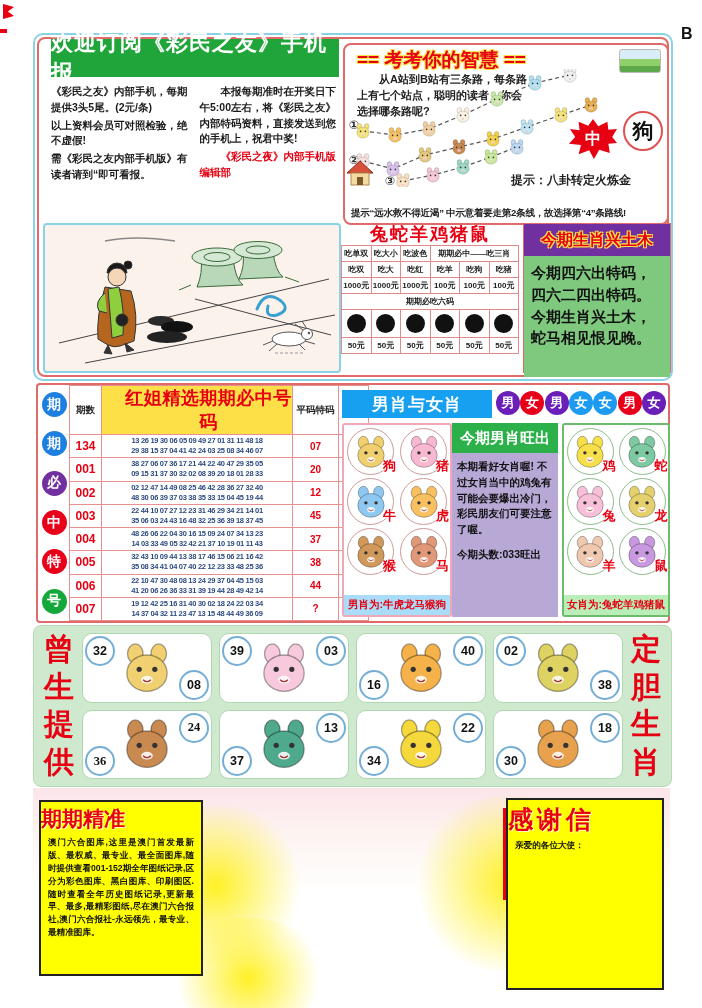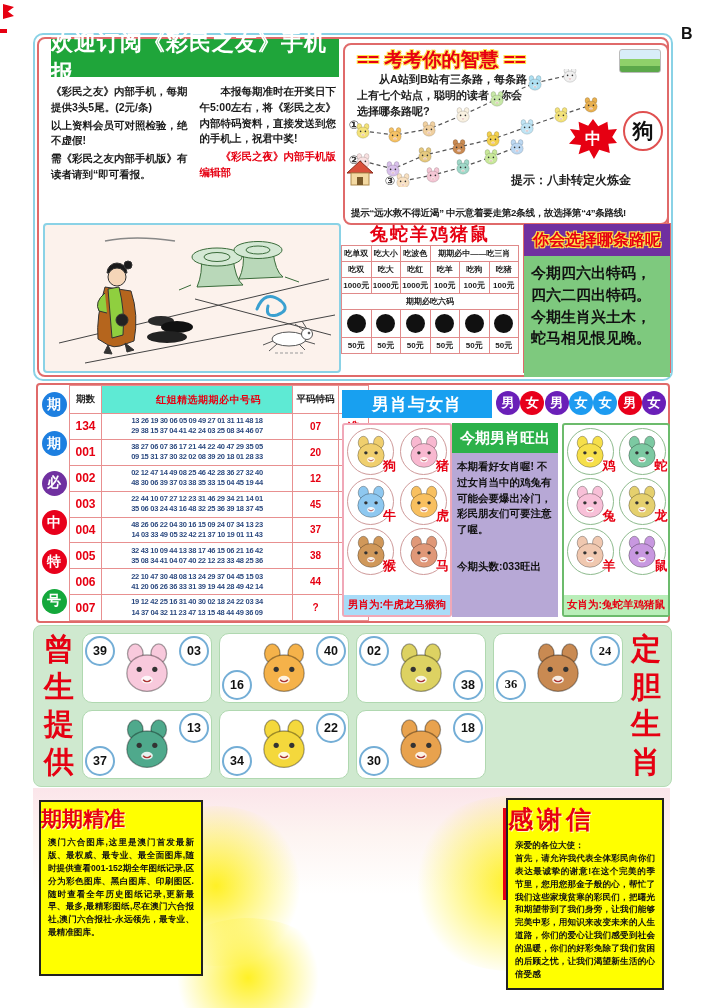--- a/index.html
+++ b/index.html
@@ -57,21 +57,21 @@
 
   
   .region-mid{left:36px;top:383px;width:630px;height:236px;border:2px solid #e06a6a;border-radius:4px;background:#fff;}
   .side-circles{position:absolute;left:1px;top:0;width:30px;height:100%;display:flex;flex-direction:column;justify-content:space-around;align-items:center;}
   .scircle{width:25px;height:25px;border-radius:50%;color:#fff;font-size:14px;font-weight:bold;display:flex;align-items:center;justify-content:center;}
 
   .numtable{position:absolute;left:31px;top:0;width:300px;height:100%;}
   .numtable table{width:100%;height:100%;border-collapse:collapse;table-layout:fixed;}
   .numtable td,.numtable th{border:1px solid #e89090;padding:0;text-align:center;vertical-align:middle;}
   th.h-period,th.h-special,th.h-check{font-size:9.5px;font-weight:bold;color:#222;word-break:break-all;line-height:1.15;padding:0 2px;}
-  th.h-numbers{background:#5eead4;color:#e60012;font-size:10px;font-weight:bold;letter-spacing:0.5px;padding-left:23px;}
+  th.h-numbers{background:#fde047;color:#e60012;font-size:18px;font-weight:bold;letter-spacing:0.5px;padding-left:23px;}
   td.period{color:#e60012;font-weight:bold;font-size:12px;}
   td.nums div{font-size:7.5px;font-weight:bold;color:#2c4a80;line-height:1.35;letter-spacing:-0.3px;white-space:nowrap;}
   td.special{color:#e60012;font-weight:bold;font-size:10px;}
   td.check{color:#e60012;font-weight:bold;font-size:11px;}
 
   .gender-title{position:absolute;left:304px;top:5px;width:150px;height:28px;background:#18a0f0;color:#fff;
     font-size:17px;font-weight:bold;letter-spacing:1px;display:flex;align-items:center;justify-content:center;}
   .badges{position:absolute;left:458px;top:6px;width:170px;display:flex;justify-content:space-between;}
   .badge{width:24px;height:24px;border-radius:50%;color:#fff;font-size:13px;font-weight:bold;display:flex;align-items:center;justify-content:center;}
 
@@ -87,21 +87,21 @@
   .petlabel{position:absolute;right:-3px;bottom:-1px;color:#e60012;font-size:13px;font-weight:bold;
     text-shadow:0 0 2px #fff,0 0 2px #fff;}
   .panel-footer{position:absolute;left:0;right:0;bottom:0;height:20px;display:flex;align-items:center;justify-content:center;
     font-size:10.5px;font-weight:bold;color:#e60012;}
   .male .panel-footer{background:#a8dcf8;}
   .female .panel-footer{background:#b9eeb9;}
   .panel.center{left:414px;width:106px;}
   .center-head{height:30px;background:#2cb14a;color:#fff;font-size:15px;font-weight:bold;display:flex;align-items:center;justify-content:center;}
   .center-body{position:absolute;top:30px;bottom:0;left:0;right:0;background:#b7a8d6;padding:6px 5px;
     font-size:10.5px;font-weight:bold;color:#111;line-height:1.5;}
-  .center-body .note{margin-top:21px;}
+  .center-body .note{margin-top:9px;}
 
   
   .region-band{left:33px;top:625px;width:637px;height:160px;background:#cfe9cf;border:1px solid #b5dcb5;border-radius:8px;}
   .vtitle{position:absolute;top:4px;width:34px;font-size:30px;font-weight:bold;color:#e60012;line-height:1.25;text-align:center;}
   .vtitle.vleft{left:8px;}
   .vtitle.vright{right:8px;}
   .cards{position:absolute;left:48px;right:48px;top:7px;bottom:7px;display:grid;
     grid-template-columns:repeat(4,1fr);grid-template-rows:1fr 1fr;gap:7px;}
   .card{position:relative;background:#fff;border:1px solid #b0d8b0;border-radius:10px;display:flex;align-items:center;justify-content:center;}
   .num{position:absolute;width:26px;height:26px;border-radius:50%;background:#fff;border:2px solid #74aed6;
@@ -313,21 +313,21 @@
           <td>50元</td>
               <td>50元</td>
           <td>50元</td>
               <td>50元</td>
         </tr>
       </tbody>
         </table>
     </div>
 
     <div class="abs baijie">
-      <div class="baijie-title flexc">你会选择哪条路呢</div>
+      <div class="baijie-title flexc">今期生肖兴土木</div>
       <div class="baijie-body">
         <p>今期四六出特码，</p>
         <p>四六二四出特码。</p>
         <p>今期生肖兴土木，</p>
         <p>蛇马相见恨见晚。</p>
       </div>
     </div>
   </div>
 
   <div class="abs region-mid">
@@ -533,20 +533,27 @@
             <span class="petlabel">鼠</span>
           </div>
         </div>
       <div class="panel-footer">女肖为:兔蛇羊鸡猪鼠</div>
     </div>
   </div>
 
   <div class="abs region-band">
     <div class="vtitle vleft">曾生提供</div>
     <div class="cards" id="band-cards">
+        <div class="card" style="color: rgb(240, 208, 112);">
+          <svg class="pet big" viewBox="0 0 40 40">
+            <use href="#petSym"></use>
+          </svg>
+          <span class="num pos-tl">32</span>
+          <span class="num pos-br">08</span>
+        </div>
         <div class="card" style="color: rgb(248, 201, 220);">
           <svg class="pet big" viewBox="0 0 40 40">
             <use href="#petSym"></use>
           </svg>
           <span class="num pos-tl">39</span>
           <span class="num pos-tr">03</span>
         </div>
         <div class="card" style="color: rgb(245, 178, 74);">
           <svg class="pet big" viewBox="0 0 40 40">
             <use href="#petSym"></use>
@@ -601,17 +608,16 @@
 
     <div class="ybox yleft">
       <div class="ytitle">期期精准</div>
       <div class="ybody">澳门六合图库,这里是澳门首发最新版、最权威、最专业、最全面图库,随时提供查看001-152期全年图纸记录,区分为彩色图库、黑白图库、印刷图区.随时查看全年历史图纸记录,更新最早、最多,最精彩图纸,尽在澳门六合报社,澳门六合报社-永远领先，最专业、最精准图库。</div>
     </div>
 
     <div class="ybox yright">
       <div class="ytitle big">感谢信</div>
       <div class="ybody">
         <p>亲爱的各位大使：</p>
-        <p>首先，请允许我代表全体彩民向你们表达最诚挚的谢意!在这个完美的季节里，您用您那金子般的心，帮忙了我们这些家境贫寒的彩民们，把曙光和期望带到了我们身旁，让我们能够完美中彩，用知识来改变未来的人生道路，你们的爱心让我们感受到社会的温暖，你们的好彩免除了我们贫困的后顾之忧，让我们渴望新生活的心倍受感</p>
       </div>
     </div>
   </div>
 </div>
 
 </body></html>

